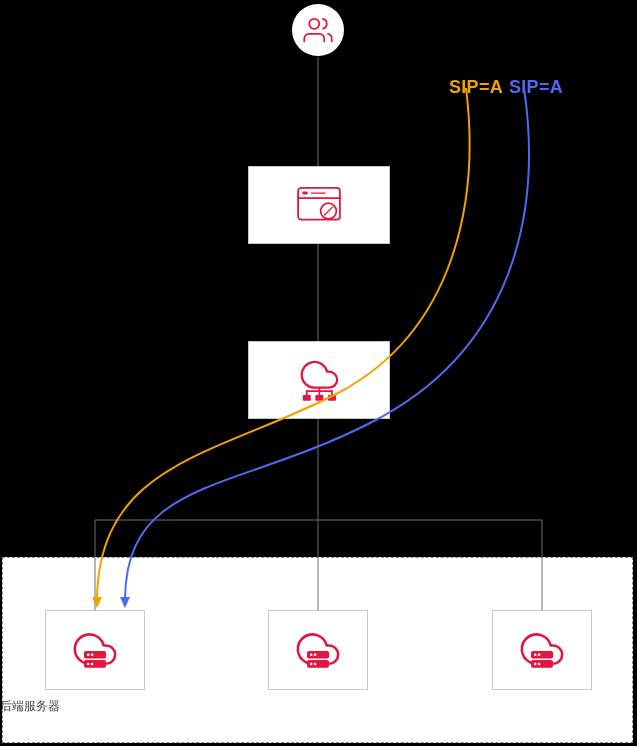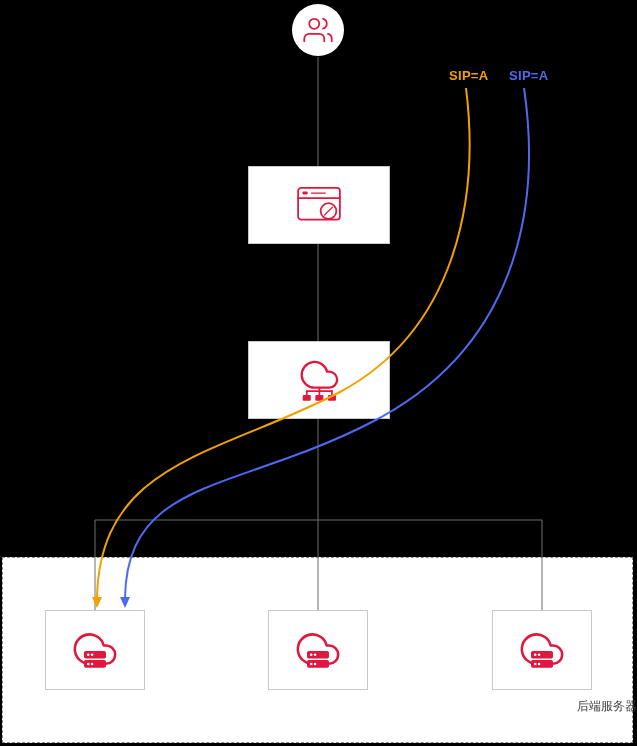--- a/index.html
+++ b/index.html
@@ -22,25 +22,25 @@
     position:absolute;background:#fff;
     border:1px solid var(--box-border,#c9c9c9);
     display:flex;align-items:center;justify-content:center;
     box-sizing:border-box;z-index:3;
   }
   .user{left:292px;top:4px;width:52px;height:52px;border-radius:50%;border:none;}
   .browser{left:248px;top:166px;width:142px;height:78px;}
   .lb{left:248px;top:341px;width:142px;height:78px;}
   .server{width:100px;height:80px;top:610px;}
   .s1{left:45px;}.s2{left:268px;}.s3{left:492px;}
-  .sip{position:absolute;top:68px;font-size:13px;font-weight:600;z-index:5;letter-spacing:.3px;}
+  .sip{position:absolute;top:77px;font-size:18px;font-weight:600;z-index:5;letter-spacing:.3px;}
   .sip.orange{left:449px;color:var(--flow-orange,#f2a200);}
   .sip.blue{left:509px;color:var(--flow-blue,#4e6af0);}
   .caption{
-    position:absolute;top:698px;left:0;width:100%;text-align:right;
+    position:absolute;top:698px;left:0;width:100%;text-align:left;
     font-size:12px;color:var(--caption-text,#404040);z-index:2;
   }
   
   .st{stroke:var(--icon-red,#e0173e);fill:none;stroke-width:1.4;stroke-linecap:round;stroke-linejoin:round;}
   .thin{stroke-width:1;}
   .fillr{fill:var(--icon-red,#e0173e);stroke:none;}
   .grayline{stroke:var(--line-gray,#6f6f6f);stroke-width:1;fill:none;}
   .oflow{stroke:var(--flow-orange,#f2a200);stroke-width:2;fill:none;}
   .bflow{stroke:var(--flow-blue,#4e6af0);stroke-width:2;fill:none;}
   .oarrow{fill:var(--flow-orange,#f2a200);stroke:none;}

